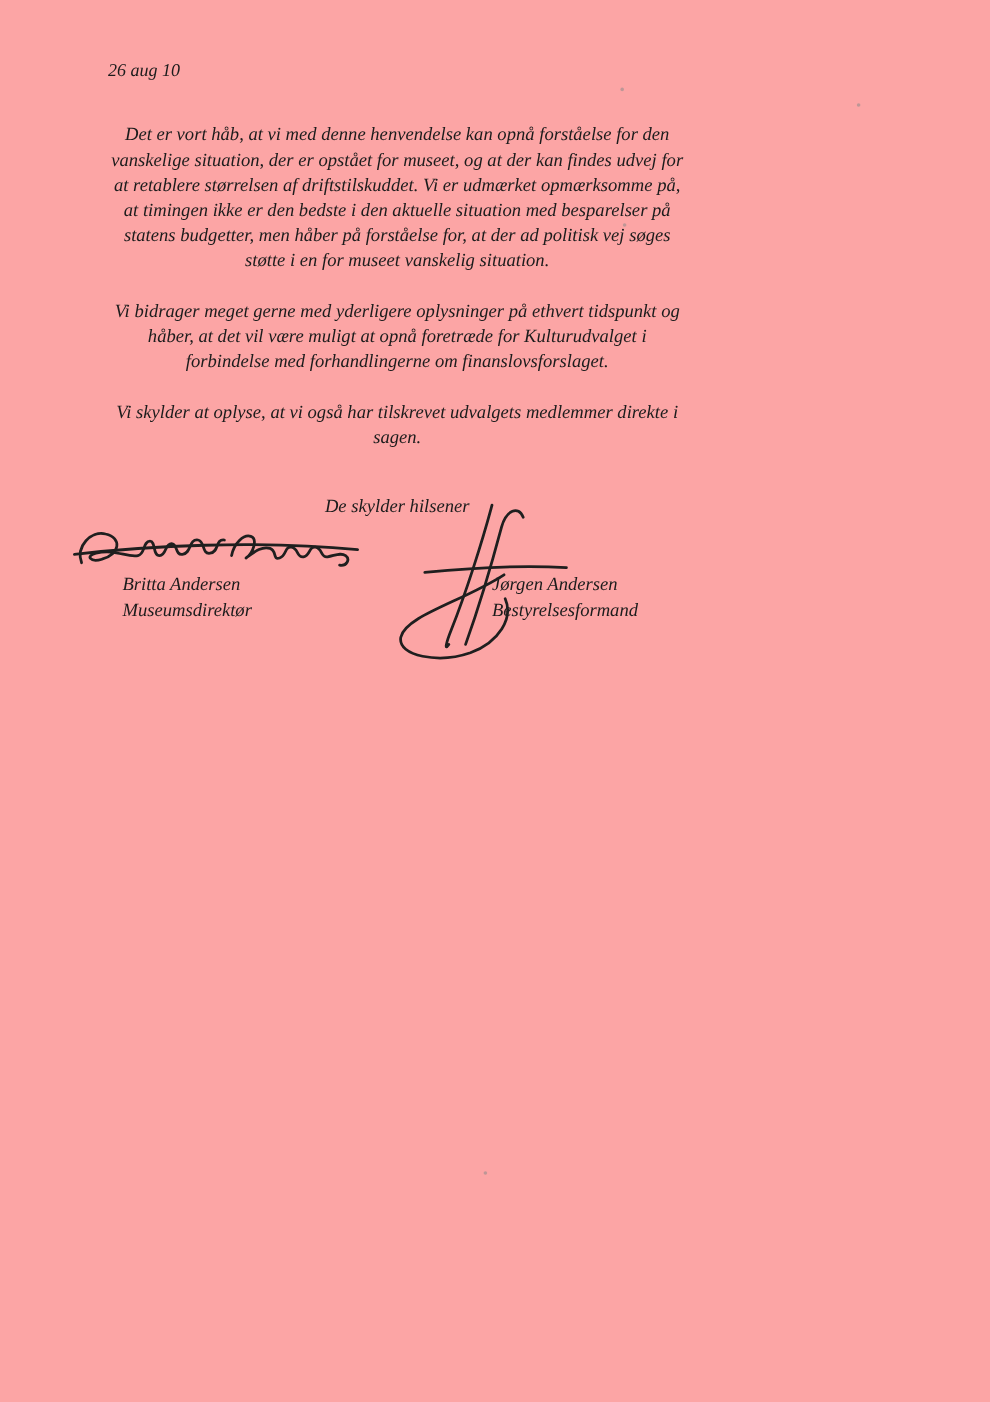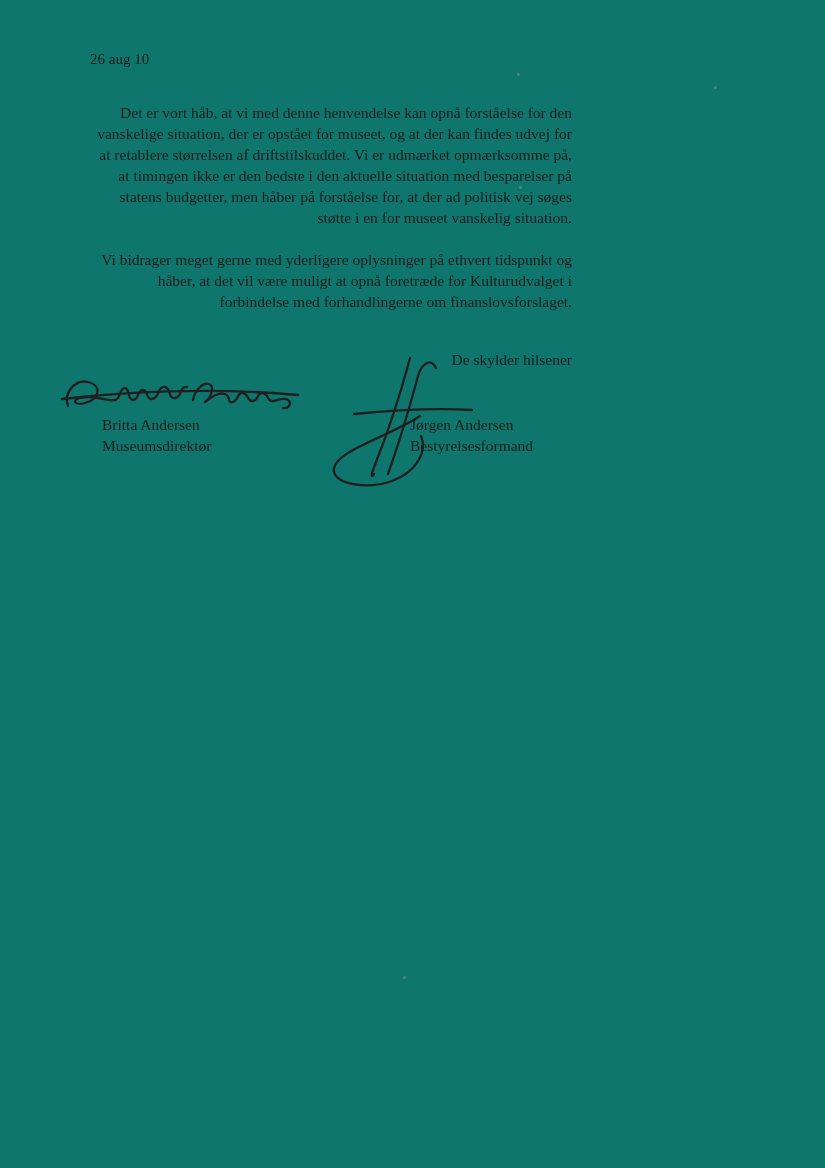--- a/index.html
+++ b/index.html
@@ -5,41 +5,42 @@
   html, body {
     margin: 0;
     padding: 0;
     background: #e9e9e9;
   }
   .page {
     position: relative;
     width: 825px;
     height: 1168px;
     margin: 0 auto;
-    background: #0f766e;
+    background: #fca5a5;
     overflow: hidden;
     font-family: "Liberation Serif", "DejaVu Serif", serif;
     color: #1c1c1c;
+    font-style: italic;
   }
   .content {
     position: absolute;
     left: 90px;
     top: 50px;
     width: 482px;
     font-size: 15.5px;
     line-height: 21px;
   }
   .headblock {
     margin-bottom: 33px;
     line-height: 19px;
     font-size: 15px;
   }
   .para {
     margin: 0 0 21px 0;
-    text-align: right;
+    text-align: center;
   }
   .closing {
     margin: 37px 0 0 0;
   }
   .sig-area {
     position: relative;
     height: 170px;
     margin-top: 0;
   }
   .sig-col {
@@ -83,20 +84,21 @@
   <div class="speck" style="left:403px; top:976px;"></div>
 
   <div class="content">
 
     <div class="headblock">
       <div>26 aug 10</div>
     </div>
 
     <p class="para">Det er vort håb, at vi med denne henvendelse kan opnå forståelse for den vanskelige situation, der er opstået for museet, og at der kan findes udvej for at retablere størrelsen af driftstilskuddet.  Vi er udmærket opmærksomme på, at timingen ikke er den bedste i den aktuelle situation med besparelser på statens budgetter, men håber på forståelse for, at der ad politisk vej søges støtte i en for museet vanskelig situation.</p>
     <p class="para">Vi bidrager meget gerne med yderligere oplysninger på ethvert tidspunkt og håber, at det vil være muligt at opnå foretræde for Kulturudvalget i forbindelse med forhandlingerne om finanslovsforslaget.</p>
+    <p class="para">Vi skylder at oplyse, at vi også har tilskrevet udvalgets medlemmer direkte i sagen.</p>
 
     <p class="para closing">De skylder hilsener</p>
 
     <div class="sig-area">
 
       <svg id="britta-sig" class="sig-svg" width="245" height="54" viewBox="0 0 245 54">
         <path d="M8,34 C3,20 16,7 28,10 C42,13 40,27 25,31 C15,34 11,28 20,26 C36,22 46,30 55,28 C61,27 59,16 65,16 C70,16 67,28 73,28 C79,28 77,18 83,18 C88,18 86,28 92,27 C100,26 97,14 105,15 C111,16 108,27 115,26 C123,25 119,14 127,15"></path>
         <path d="M133,28 C135,18 143,10 149,12 C155,14 151,26 145,30 C153,24 159,20 165,22 C171,24 167,32 173,30 C179,28 177,20 183,21 C189,22 187,30 193,29 C199,28 197,20 203,21 C209,22 207,30 213,29 C219,28 224,25 228,28 C232,31 229,37 223,36"></path>
         <path d="M2,27 C62,20 152,15 238,23"></path>
       </svg>

